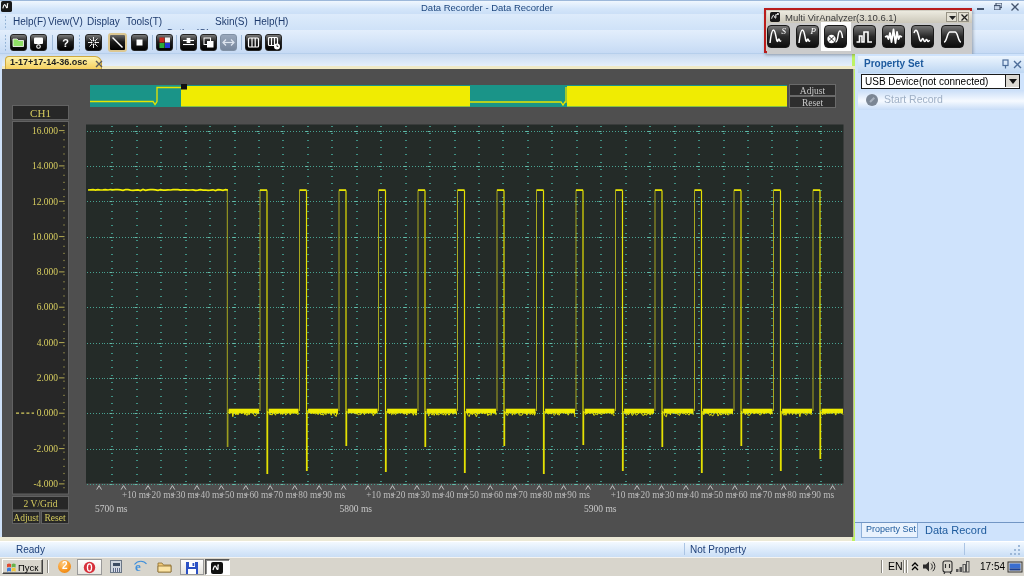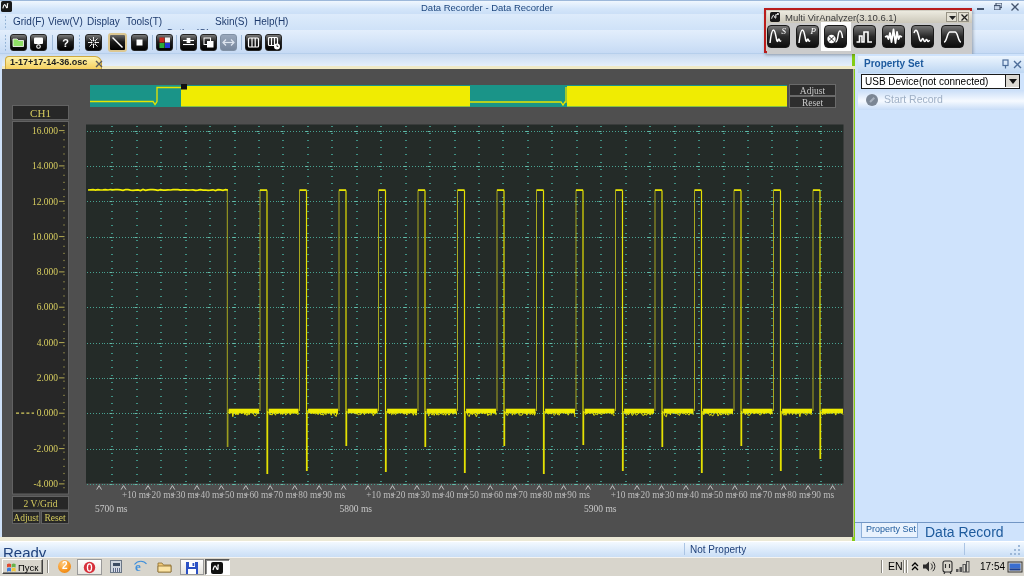--- a/index.html
+++ b/index.html
@@ -1,16 +1,16 @@
 <!DOCTYPE html>
 <html><head><meta charset="utf-8"><style>
 *{margin:0;padding:0;box-sizing:border-box;-webkit-font-smoothing:antialiased}
 html,body{width:1024px;height:576px;overflow:hidden;font-family:"Liberation Sans",sans-serif}
 .abs{position:absolute}
-#app{position:relative;width:1024px;height:576px;background:#84cc16;will-change:transform}
+#app{position:relative;width:1024px;height:576px;background:#bef264;will-change:transform}
 .mi{position:absolute;top:2px;font-size:10px;color:#1e3b6e}
 .tsep{position:absolute;top:5px;width:1px;height:15px;background:#9fb9d8}
 .grip{position:absolute;top:4px;width:3px;height:17px;background-image:radial-gradient(circle,#8fb0d4 38%,rgba(0,0,0,0) 42%);background-size:3px 3.5px}
 </style></head><body>
 <div id="app">
 <div class="abs" style="left:0;top:0;width:1024px;height:14px;background:linear-gradient(#f0f7fe,#d4e6fa 60%,#cbdff7);border-top:1px solid #9db8da"></div>
 <div class="abs" style="left:0;top:1.5px;width:974px;text-align:center;font-size:9.5px;color:#1e477e">Data Recorder - Data Recorder</div>
 <svg class="abs" style="left:1px;top:1px" width="11" height="11" viewBox="0 0 12 12">
       <rect width="12" height="12" rx="2" fill="#181818"></rect>
       <path d="M2,8 C3,4 4,3 5,5 C6,7 6,8 7,7 L7,3 L8,3" stroke="#fff" stroke-width="1.2" fill="none"></path>
@@ -18,21 +18,21 @@
 <div class="abs" style="left:977px;top:8px;width:7px;height:2px;background:#44546e"></div>
 <svg class="abs" style="left:994px;top:3px" width="8" height="7" viewBox="0 0 8 7">
       <rect x="2" y="0" width="6" height="4.5" fill="none" stroke="#44546e" stroke-width="1.2"></rect>
       <rect x="0" y="2.5" width="6" height="4.5" fill="#c8d6ea" stroke="#44546e" stroke-width="1.2"></rect>
     </svg>
 <svg class="abs" style="left:1011px;top:3px" width="8" height="8" viewBox="0 0 8 8">
       <path d="M0.5,0.5 L7.5,7.5 M7.5,0.5 L0.5,7.5" stroke="#44546e" stroke-width="1.3"></path>
     </svg>
 <div class="abs" style="left:0;top:14px;width:1024px;height:16px;background:linear-gradient(#ddebfb,#cfe2f8)"></div>
 <div class="abs grip" style="left:4px;top:15px;height:14px"></div>
-<span class="mi" style="left:13px;top:16px">Grid(F)</span>
+<span class="mi" style="left:13px;top:16px">Help(F)</span>
 <span class="mi" style="left:48px;top:16px">View(V)</span>
 <span class="mi" style="left:87px;top:16px">Display</span>
 <span class="mi" style="left:126px;top:16px">Tools(T)</span>
 <span class="mi" style="left:166px;top:28px">Option(O)</span>
 <span class="mi" style="left:215px;top:16px">Skin(S)</span>
 <span class="mi" style="left:254px;top:16px">Help(H)</span>
 <div class="abs" style="left:0;top:30px;width:1024px;height:24px;background:linear-gradient(#e3eefc,#cfe1f7 70%,#c6daf4);border-bottom:1px solid #b6cfec">
 <div class="abs grip" style="left:4px"></div>
 <div class="abs" style="left:10px;top:4px;width:17px;height:17px;border-radius:3px;background:linear-gradient(#7a7a7a,#1e1e1e 45%,#000);border:1px solid #232323">
         <svg width="15" height="15" viewBox="0 0 15 15" style="position:absolute;left:0;top:0">
@@ -804,24 +804,24 @@
 <div class="abs" style="left:858px;top:90px;width:166px;height:20px;background:linear-gradient(#cadef8,#f6faff 55%,#c7dcf7)">
       <div style="position:absolute;left:8px;top:4px;width:12px;height:12px;border-radius:50%;background:#7b8694">
         <div style="position:absolute;left:2.5px;top:5px;width:6px;height:1.5px;background:#a8b2be;transform:rotate(-45deg)"></div>
       </div>
       <span style="position:absolute;left:26px;top:3px;font-size:10.5px;color:#9fb0c6">Start Record</span>
     </div>
 <div class="abs" style="left:855px;top:522px;width:169px;height:1px;background:#7296c4"></div>
 <div class="abs" style="left:861px;top:523px;width:57px;height:15px;background:#e9f2fd;border:1px solid #8fb0d8;border-top:0">
       <span style="position:absolute;left:4px;top:1px;font-size:9px;color:#1d5a9c;white-space:nowrap">Property Set</span>
     </div>
-<div class="abs" style="left:925px;top:524px;font-size:14px;color:#1d5a9c;white-space:nowrap">Data Record</div>
+<div class="abs" style="left:925px;top:524px;font-size:11px;color:#1d5a9c;white-space:nowrap">Data Record</div>
 <div class="abs" style="left:0;top:537px;width:852px;height:4px;background:#ece9d6"></div>
 <div class="abs" style="left:0;top:541px;width:1024px;height:16px;background:linear-gradient(#f3f9ff,#d5e6f9 70%,#cadef5);border-top:1px solid #fff"></div>
-<span class="abs" style="left:3px;top:544px;font-size:15px;color:#20427c">Ready</span>
+<span class="abs" style="left:16px;top:544px;font-size:10px;color:#20427c">Ready</span>
 <div class="abs" style="left:684px;top:543px;width:1px;height:12px;background:#aac4e4"></div>
 <span class="abs" style="left:690px;top:544px;font-size:10px;color:#20427c">Not Property</span>
 <div class="abs" style="left:964px;top:543px;width:1px;height:12px;background:#aac4e4"></div>
 <svg class="abs" style="left:1010px;top:545px" width="12" height="11" viewBox="0 0 12 11">
       <g fill="#9db8d8">
         <rect x="8" y="0" width="2" height="2"></rect>
         <rect x="8" y="4" width="2" height="2"></rect>
         <rect x="8" y="8" width="2" height="2"></rect>
         <rect x="4" y="4" width="2" height="2"></rect>
         <rect x="4" y="8" width="2" height="2"></rect>

